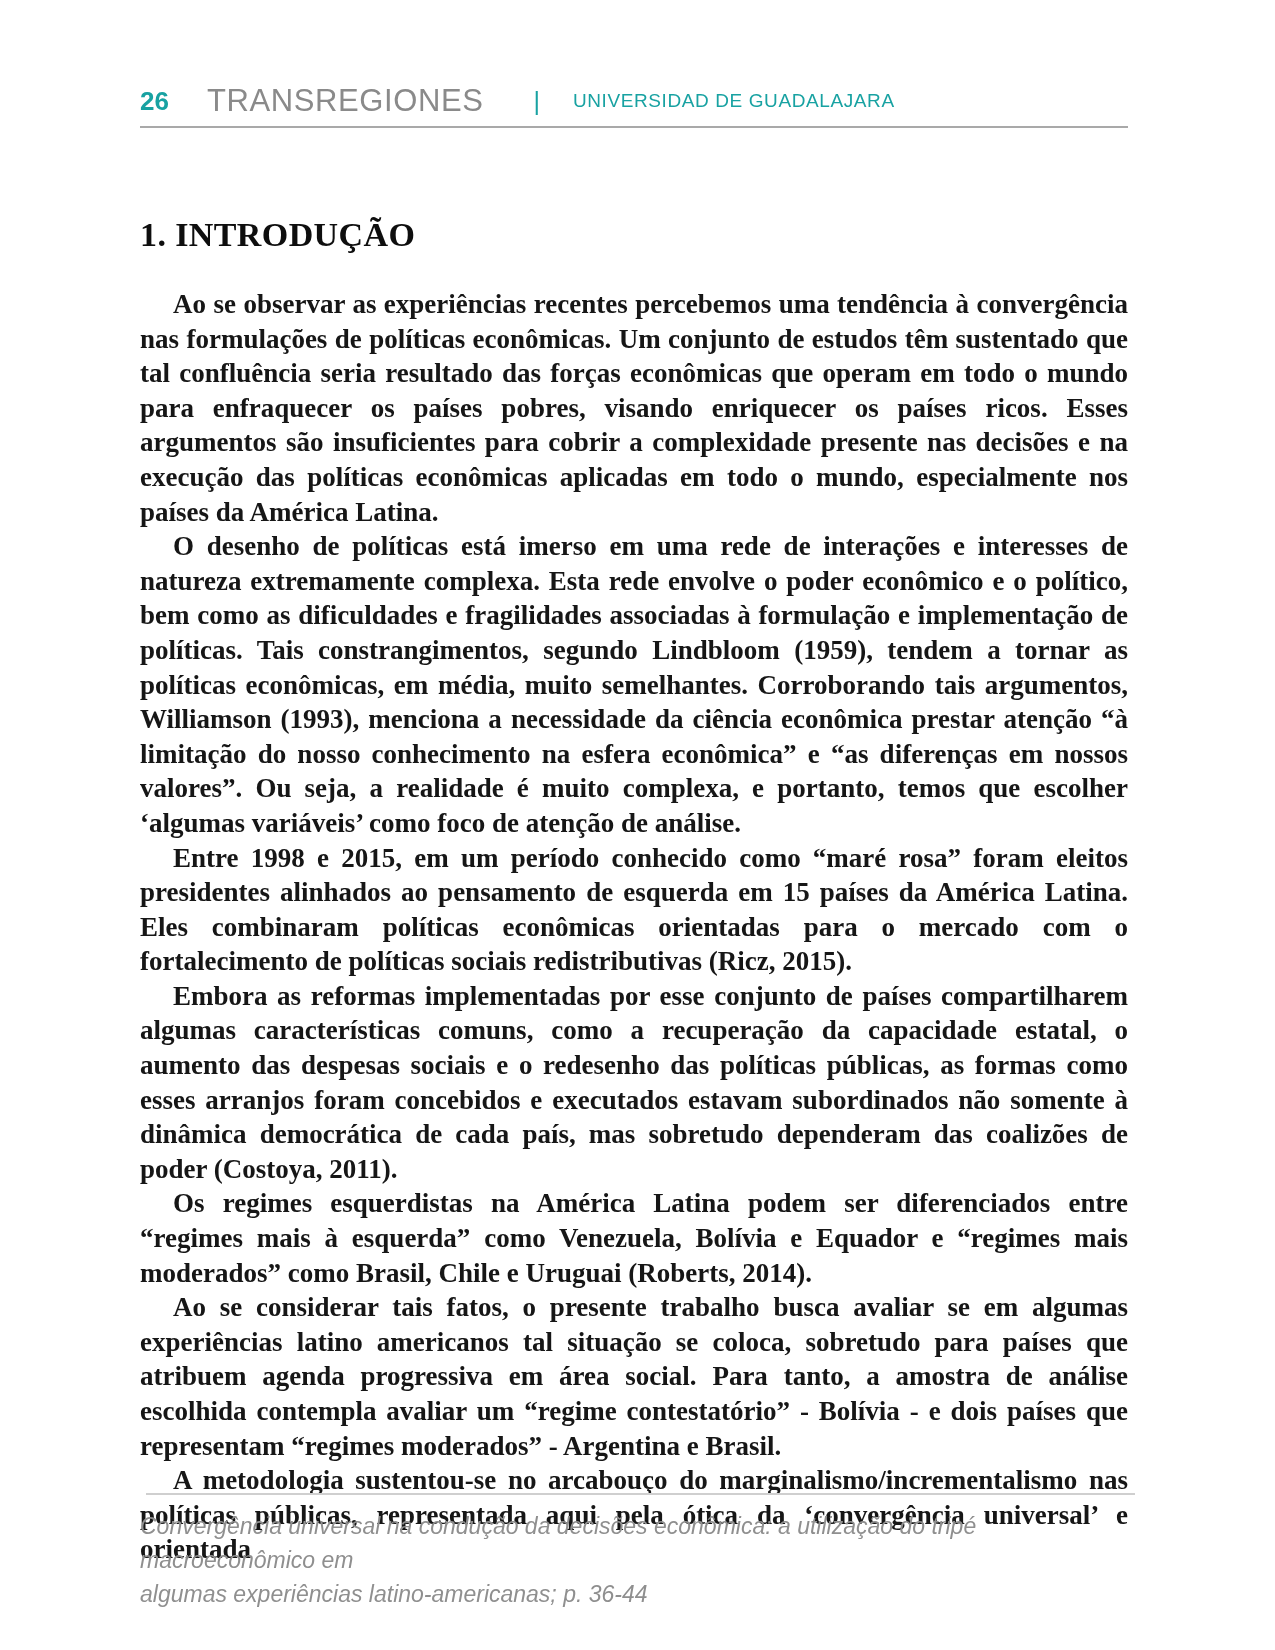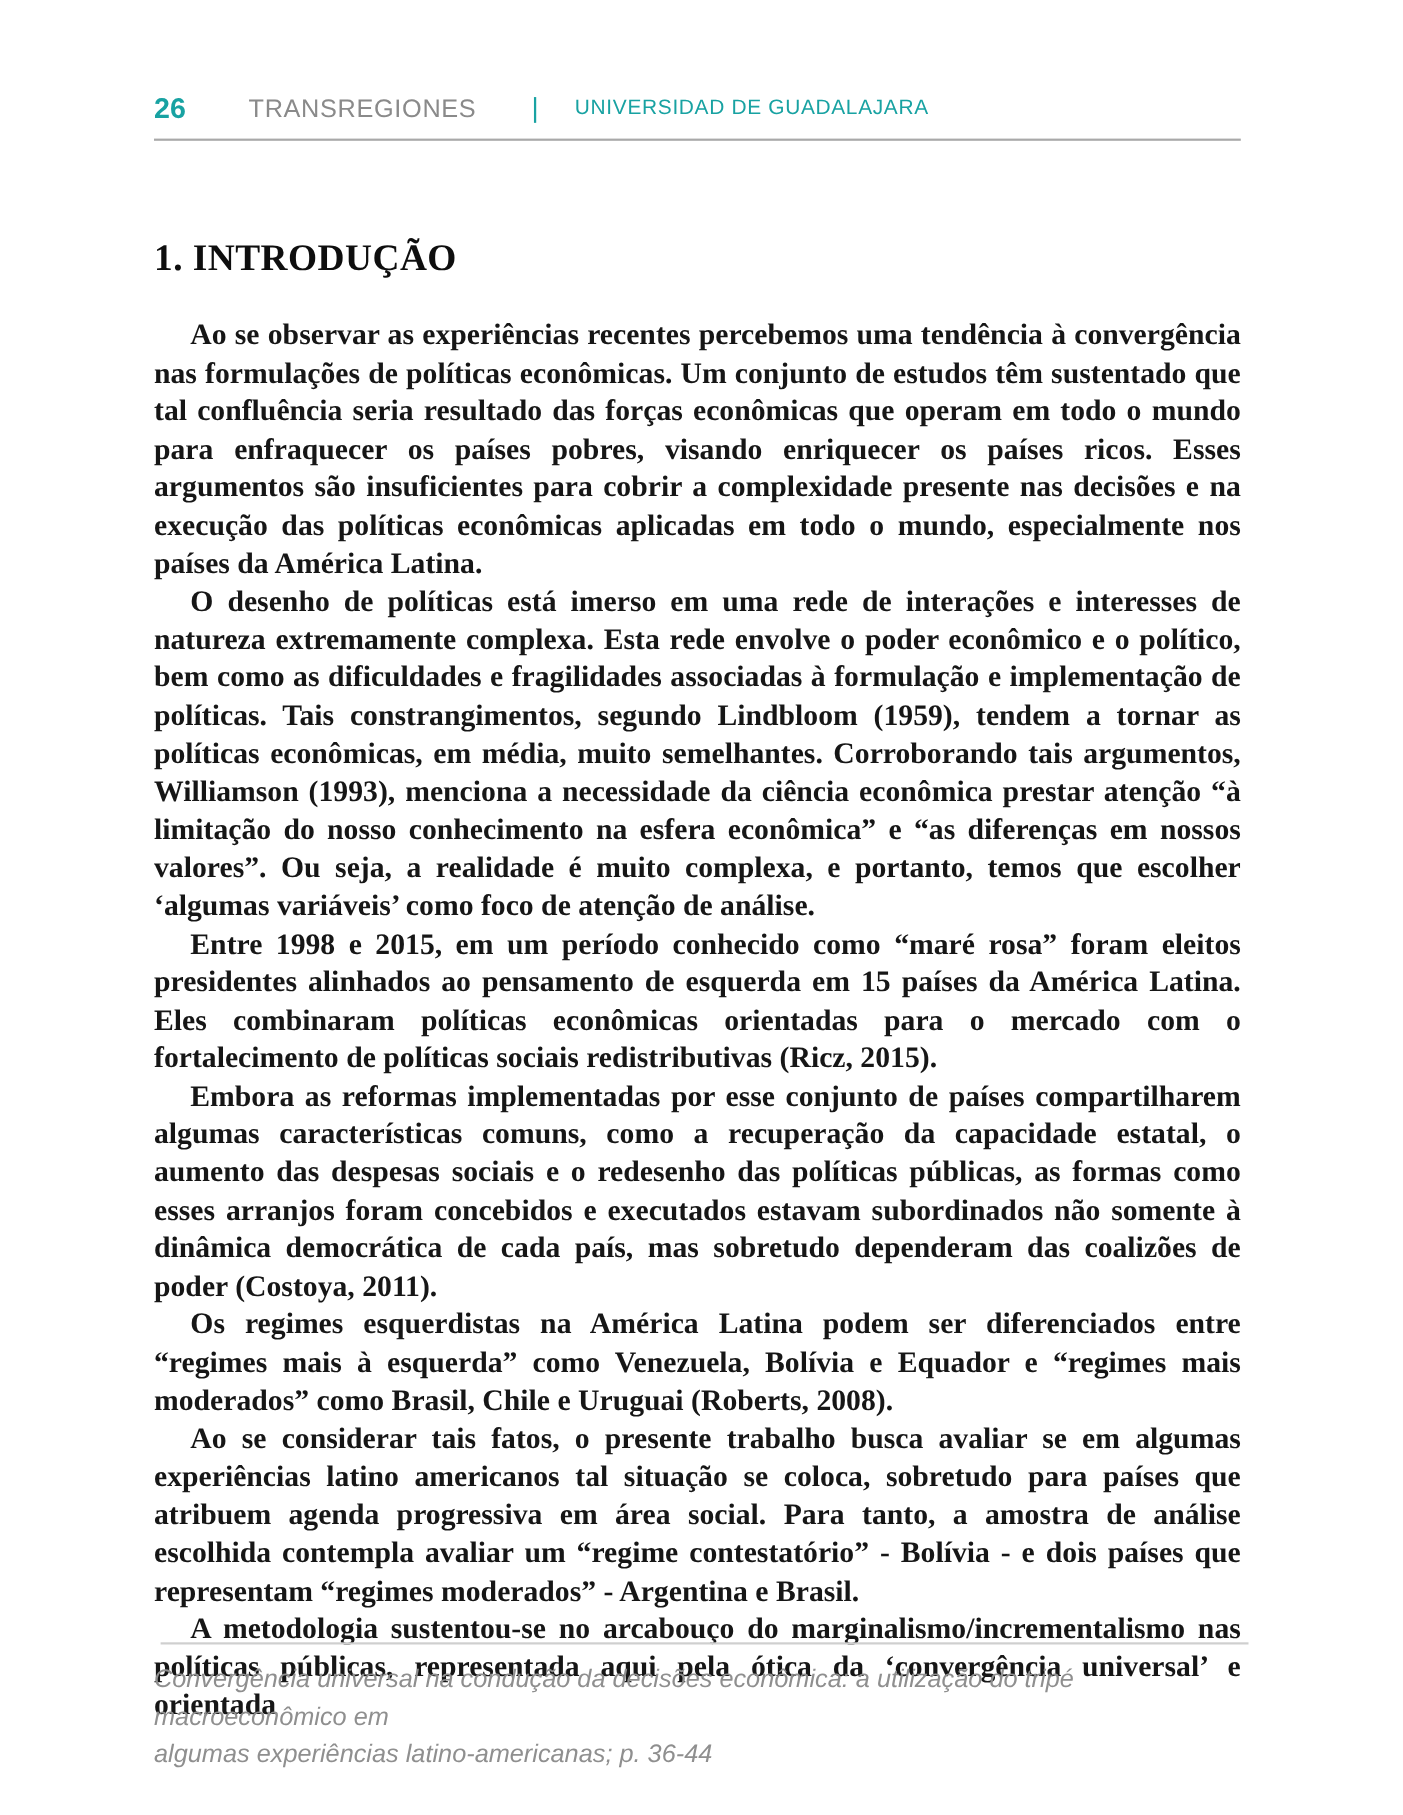--- a/index.html
+++ b/index.html
@@ -31,22 +31,22 @@
     align-items: center;
     font-family: "Liberation Sans", sans-serif;
     white-space: nowrap;
   }
   .page-number {
     font-size: 26px;
     font-weight: 700;
     color: var(--accent-teal);
   }
   .journal {
-    margin-left: 57px;
-    font-size: 23px;
+    margin-left: 38px;
+    font-size: 31px;
     letter-spacing: 0.6px;
     color: var(--header-gray);
   }
   .separator {
     margin-left: 50px;
     font-size: 25px;
     font-weight: 400;
     color: var(--accent-teal);
   }
   .institution {
@@ -131,21 +131,21 @@
   </header>
   <hr class="header-rule">
 
   <main class="article">
     <h1 class="section-title">1. INTRODUÇÃO</h1>
     <div class="body-text">
       <p>Ao se observar as experiências recentes percebemos uma tendência à convergência nas formulações de políticas econômicas. Um conjunto de estudos têm sustentado que tal confluência seria resultado das forças econômicas que operam em todo o mundo para enfraquecer os países pobres, visando enriquecer os países ricos. Esses argumentos são insuficientes para cobrir a complexidade presente nas decisões e na execução das políticas econômicas aplicadas em todo o mundo, especialmente nos países da América Latina.</p>
       <p>O desenho de políticas está imerso em uma rede de interações e interesses de natureza extremamente complexa. Esta rede envolve o poder econômico e o político, bem como as dificuldades e fragilidades associadas à formulação e implementação de políticas. Tais constrangimentos, segundo Lindbloom (1959), tendem a tornar as políticas econômicas, em média, muito semelhantes. Corroborando tais argumentos, Williamson (1993), menciona a necessidade da ciência econômica prestar atenção “à limitação do nosso conhecimento na esfera econômica” e “as diferenças em nossos valores”. Ou seja, a realidade é muito complexa, e portanto, temos que escolher ‘algumas variáveis’ como foco de atenção de análise.</p>
       <p>Entre 1998 e 2015, em um período conhecido como “maré rosa” foram eleitos presidentes alinhados ao pensamento de esquerda em 15 países da América Latina. Eles combinaram políticas econômicas orientadas para o mercado com o fortalecimento de políticas sociais redistributivas (Ricz, 2015).</p>
       <p>Embora as reformas implementadas por esse conjunto de países compartilharem algumas características comuns, como a recuperação da capacidade estatal, o aumento das despesas sociais e o redesenho das políticas públicas, as formas como esses arranjos foram concebidos e executados estavam subordinados não somente à dinâmica democrática de cada país, mas sobretudo dependeram das coalizões de poder (Costoya, 2011).</p>
-      <p>Os regimes esquerdistas na América Latina podem ser diferenciados entre “regimes mais à esquerda” como Venezuela, Bolívia e Equador e “regimes mais moderados” como Brasil, Chile e Uruguai (Roberts, 2008).</p>
+      <p>Os regimes esquerdistas na América Latina podem ser diferenciados entre “regimes mais à esquerda” como Venezuela, Bolívia e Equador e “regimes mais moderados” como Brasil, Chile e Uruguai (Roberts, 2014).</p>
       <p>Ao se considerar tais fatos, o presente trabalho busca avaliar se em algumas experiências latino americanos tal situação se coloca, sobretudo para países que atribuem agenda progressiva em área social. Para tanto, a amostra de análise escolhida contempla avaliar um “regime contestatório” - Bolívia - e dois países que representam “regimes moderados” - Argentina e Brasil.</p>
       <p>A metodologia sustentou-se no arcabouço do marginalismo/incrementalismo nas políticas públicas, representada aqui pela ótica da ‘convergência universal’ e orientada</p>
     </div>
   </main>
 
   <hr class="footer-rule">
   <footer class="footer-citation">
     <div>Convergência universal na condução da decisões econômica: a utilização do tripé macroeconômico em</div>
     <div>algumas experiências latino-americanas; p. 36-44</div>
   </footer>

